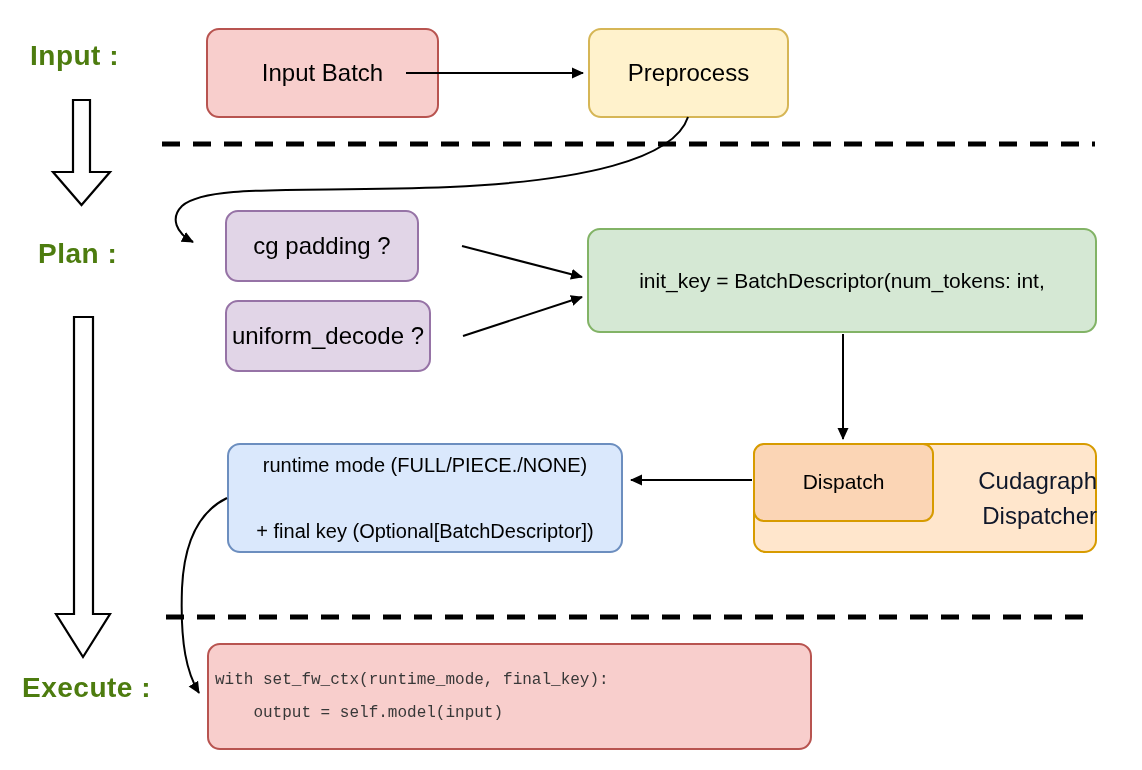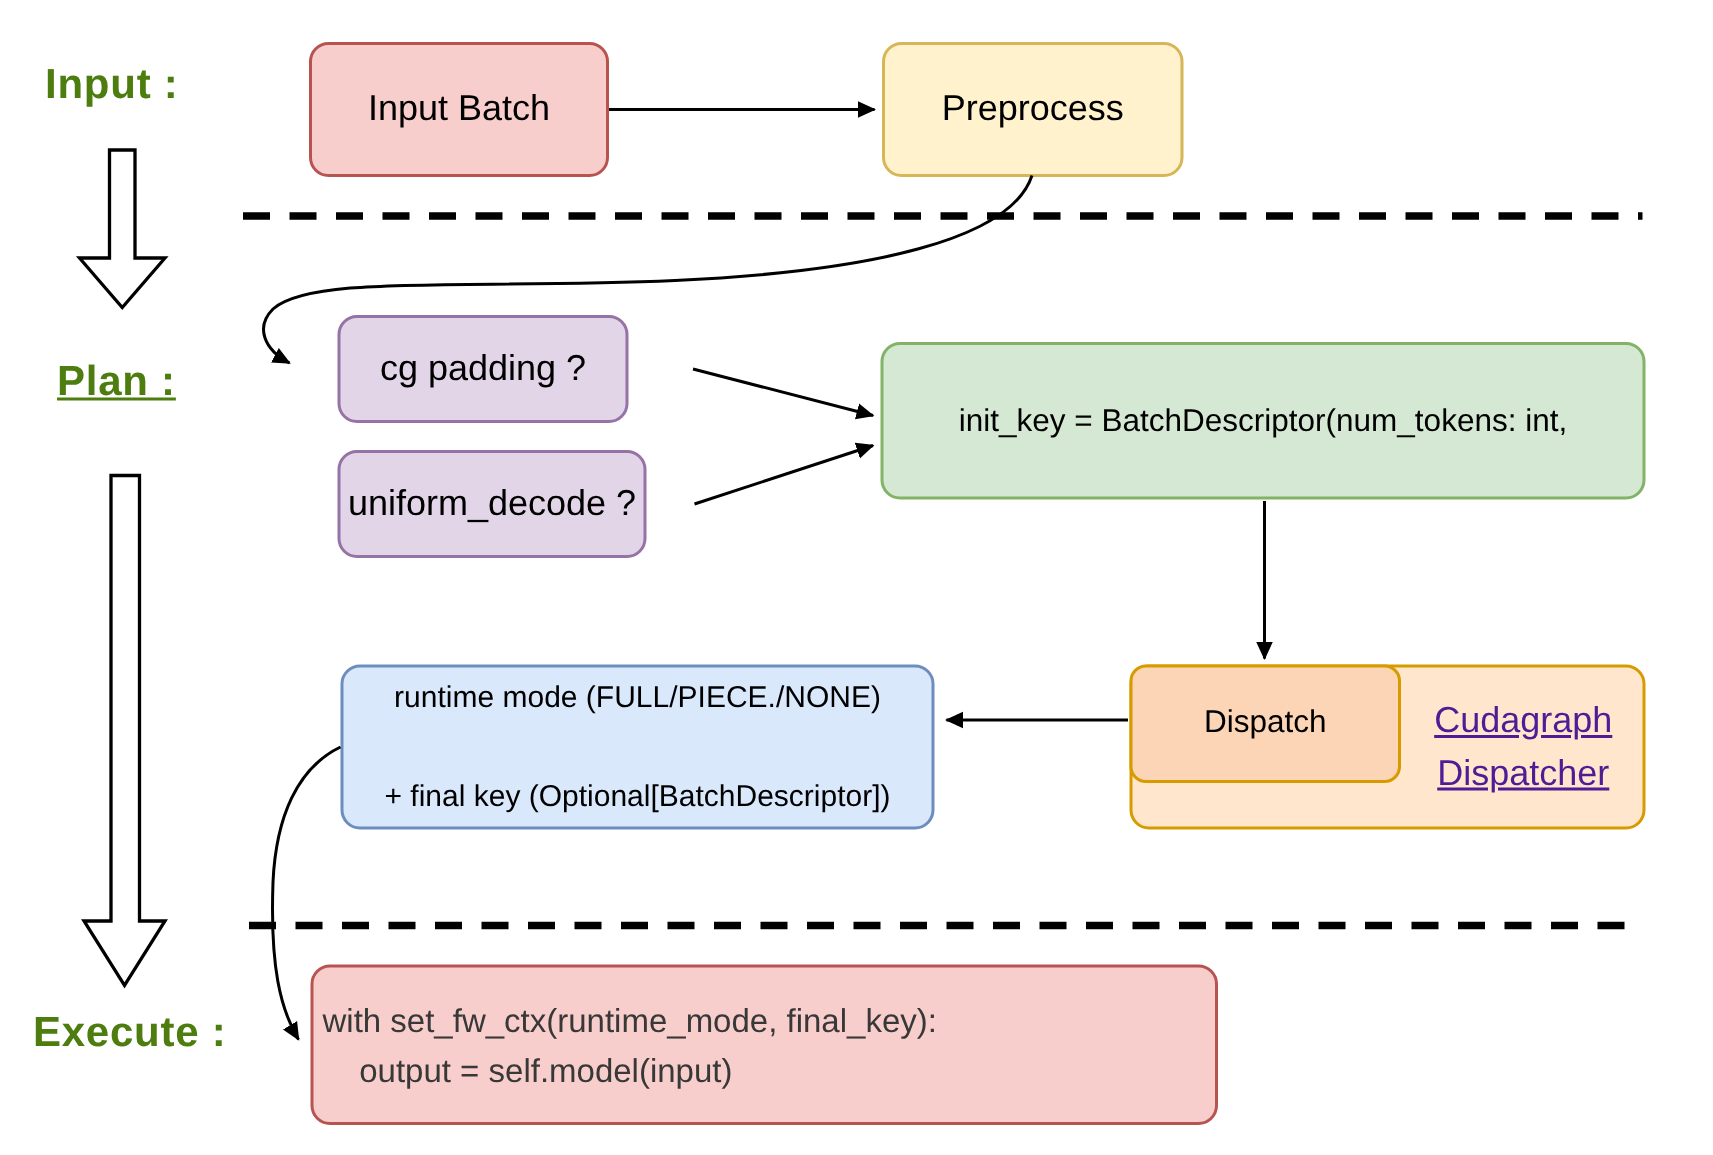--- a/index.html
+++ b/index.html
@@ -56,56 +56,55 @@
   .fs21 { font-size: 21px; }
   .fs20 { font-size: 20px; gap: 32px; }
 
   .two-line div { line-height: 34px; }
 
   .cuda-text {
     position: absolute;
     display: flex;
     align-items: center;
     justify-content: center;
-    text-align: center;
+    text-align: right;
     font-size: 24px;
     line-height: 35px;
-    color: #4c1d95;
-    text-decoration: underline;
+    color: #0f172a;
   }
 
   .code-box {
     position: absolute;
     box-sizing: border-box;
     border: 2px solid var(--red-stroke);
     border-radius: 13px;
     background: var(--red-fill);
     display: flex;
     flex-direction: column;
     justify-content: center;
     padding-left: 6px;
   }
   .code-line {
-    font-family: Liberation Sans, sans-serif;
-    font-size: 22px;
+    font-family: Liberation Mono, monospace;
+    font-size: 16px;
     line-height: 33px;
     color: var(--code-ink);
     white-space: pre;
   }
 </style>
 </head>
 <body>
 
 <div class="canvas">
 
   <div class="section-label" style="left:30px; top:40px;">Input :</div>
-  <div class="section-label" style="left:38px; top:238px;text-decoration:underline;">Plan :</div>
+  <div class="section-label" style="left:38px; top:238px;">Plan :</div>
   <div class="section-label" style="left:22px; top:672px;">Execute :</div>
 
-  <div class="node node-red fs24" style="left:206px; top:28px; width:200px; height:90px;">
+  <div class="node node-red fs24" style="left:206px; top:28px; width:233px; height:90px;">
     <div>Input Batch</div>
   </div>
 
   <div class="node node-yellow fs24" style="left:588px; top:28px; width:201px; height:90px;">
     <div>Preprocess</div>
   </div>
 
   <div class="node node-purple fs24" style="left:225px; top:210px; width:194px; height:72px;">
     <div>cg padding ?</div>
   </div>

